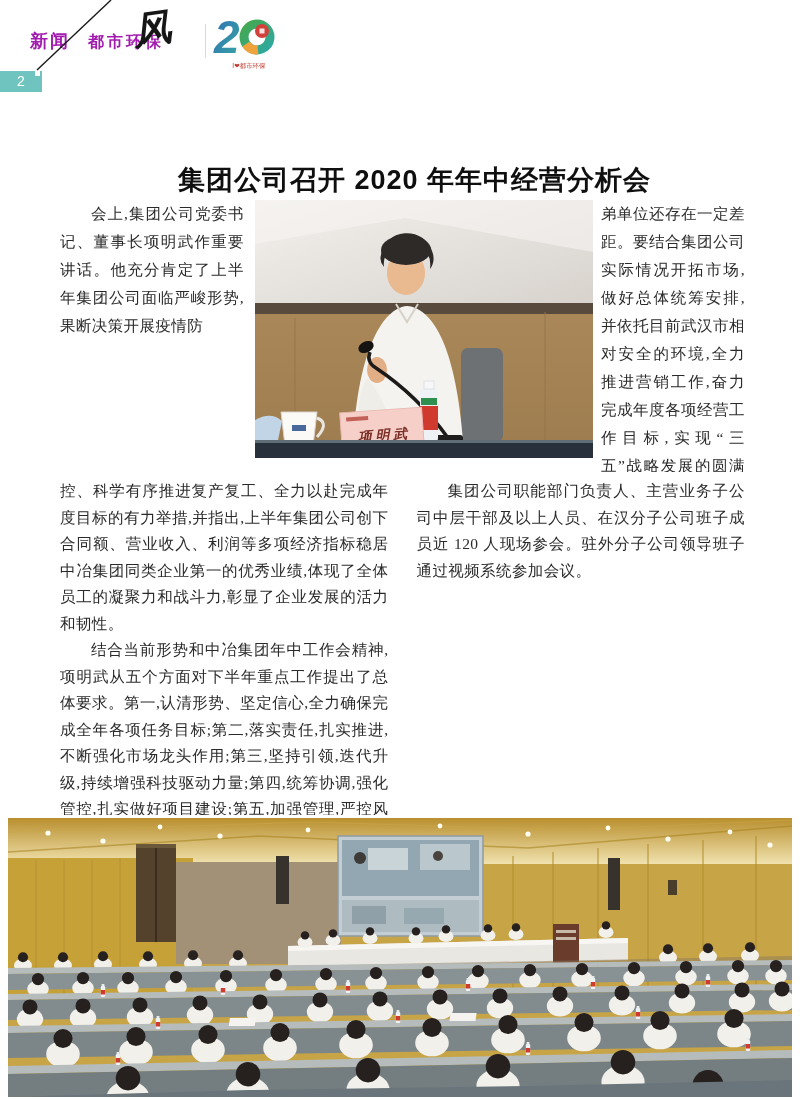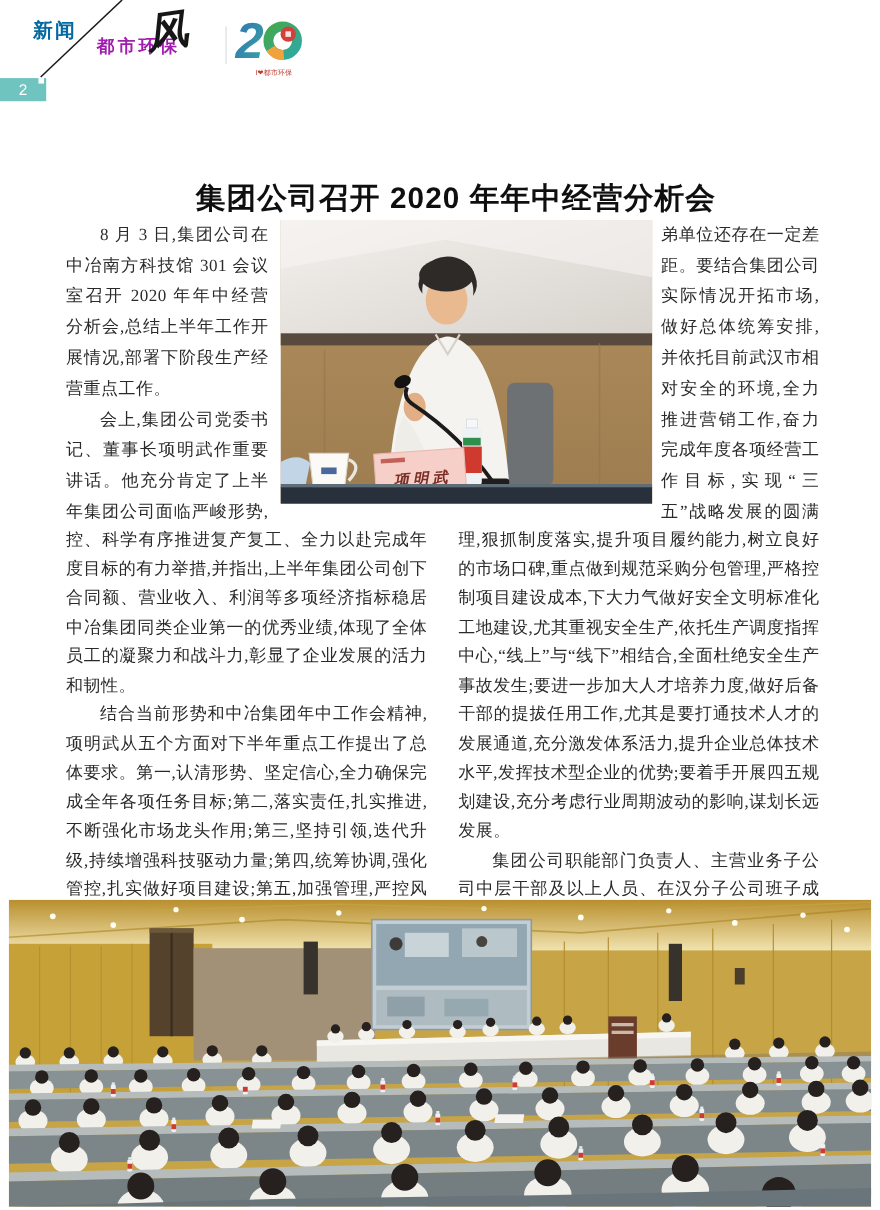--- a/index.html
+++ b/index.html
@@ -3,23 +3,23 @@
 <meta charset="utf-8">
 <style>
   html,body{margin:0;padding:0;}
   body{
     width:800px;height:1100px;position:relative;background:#ffffff;
     font-family:"Liberation Serif","DejaVu Serif",serif;color:#242424;
     overflow:hidden;
   }
   
   .hdr-section{
-    position:absolute;left:30px;top:16px;
+    position:absolute;left:30px;top:29px;
     font-family:"Liberation Sans","DejaVu Sans",sans-serif;
-    font-weight:bold;font-size:18px;color:#0369a1;letter-spacing:2px;
+    font-weight:bold;font-size:18px;color:#a21caf;letter-spacing:2px;
   }
   .diag-rule{position:absolute;left:34px;top:0;width:80px;height:72px;}
   .masthead-text{
     position:absolute;left:88px;top:32px;
     font-family:"Liberation Sans","DejaVu Sans",sans-serif;
     font-size:16px;color:#a21caf;letter-spacing:3px;font-weight:bold;
   }
   .masthead-callig{
     position:absolute;left:133px;top:10px;font-size:38px;line-height:1;
     font-style:italic;font-weight:bold;color:#161616;transform:rotate(-8deg);
@@ -83,21 +83,20 @@
   <text x="36" y="56" font-size="6.5" fill="#c0392b" text-anchor="middle" font-family="Liberation Sans, DejaVu Sans, sans-serif">I❤都市环保</text>
 </svg>
 
 <div class="page-badge">2</div>
 <div class="badge-notch"></div>
 
 <h1 class="article-title" style="margin:12px;">集团公司召开 2020 年年中经营分析会</h1>
 
 <div class="band-top">
   <div class="col-ln">
-    <p class="indent">8 月 3 日,集团公司在中冶南方科技馆 301 会议室召开 2020 年年中经营分析会,总结上半年工作开展情况,部署下阶段生产经营重点工作。</p>
     <p class="indent">会上,集团公司党委书记、董事长项明武作重要讲话。他充分肯定了上半年集团公司面临严峻形势,果断决策开展疫情防</p>
   </div>
 
   <svg class="photo-center" viewBox="0 0 338 258" preserveAspectRatio="none">
     <defs>
       <linearGradient id="scr" x1="0" y1="0" x2="1" y2="1">
         <stop offset="0" stop-color="#f3f1ee"></stop>
           <stop offset="1" stop-color="#d7d2cc"></stop>
       </linearGradient>
       <linearGradient id="wood" x1="0" y1="0" x2="0" y2="1">
@@ -161,21 +160,20 @@
   </div>
 </div>
 
 <div class="band-mid">
   <div class="col-w">
     <p>控、科学有序推进复产复工、全力以赴完成年度目标的有力举措,并指出,上半年集团公司创下合同额、营业收入、利润等多项经济指标稳居中冶集团同类企业第一的优秀业绩,体现了全体员工的凝聚力和战斗力,彰显了企业发展的活力和韧性。</p>
     <p class="indent">结合当前形势和中冶集团年中工作会精神,项明武从五个方面对下半年重点工作提出了总体要求。第一,认清形势、坚定信心,全力确保完成全年各项任务目标;第二,落实责任,扎实推进,不断强化市场龙头作用;第三,坚持引领,迭代升级,持续增强科技驱动力量;第四,统筹协调,强化管控,扎实做好项目建设;第五,加强管理,严控风险,挖潜增效。</p>
 
   </div>
   <div class="col-w">
-    <p>理,狠抓制度落实,提升项目履约能力,树立良好的市场口碑,重点做到规范采购分包管理,严格控制项目建设成本,下大力气做好安全文明标准化工地建设,尤其重视安全生产,依托生产调度指挥中心,“线上”与“线下”相结合,全面杜绝安全生产事故发生;要进一步加大人才培养力度,做好后备干部的提拔任用工作,尤其是要打通技术人才的发展通道,充分激发体系活力,提升企业总体技术水平,发挥技术型企业的优势;要着手开展四五规划建设,充分考虑行业周期波动的影响,谋划长远发展。</p>
     <p class="indent">集团公司职能部门负责人、主营业务子公司中层干部及以上人员、在汉分子公司班子成员近 120 人现场参会。驻外分子公司领导班子通过视频系统参加会议。</p>
 
   </div>
 </div>
 
 <svg class="photo-bottom" viewBox="0 0 784 279" preserveAspectRatio="none">
   <defs>
     <linearGradient id="ceil" x1="0" y1="0" x2="0" y2="1">
       <stop offset="0" stop-color="#b98f2e"></stop>
         <stop offset="1" stop-color="#f0e2ae"></stop>

